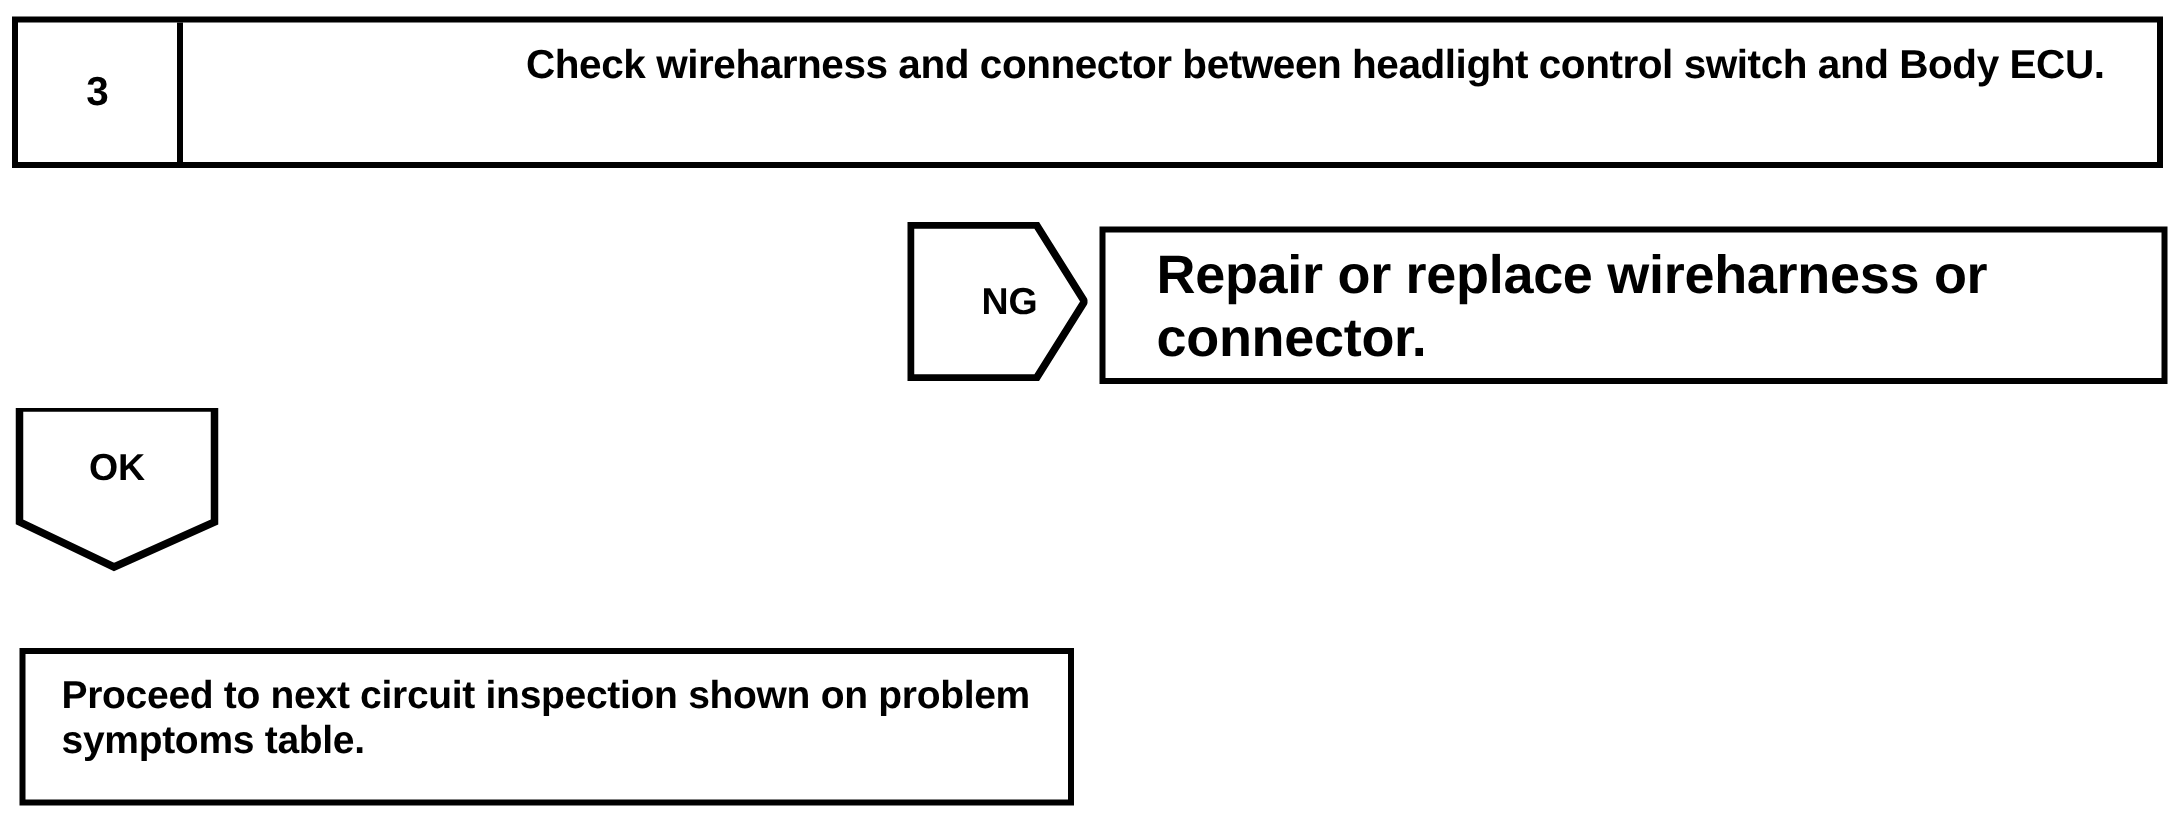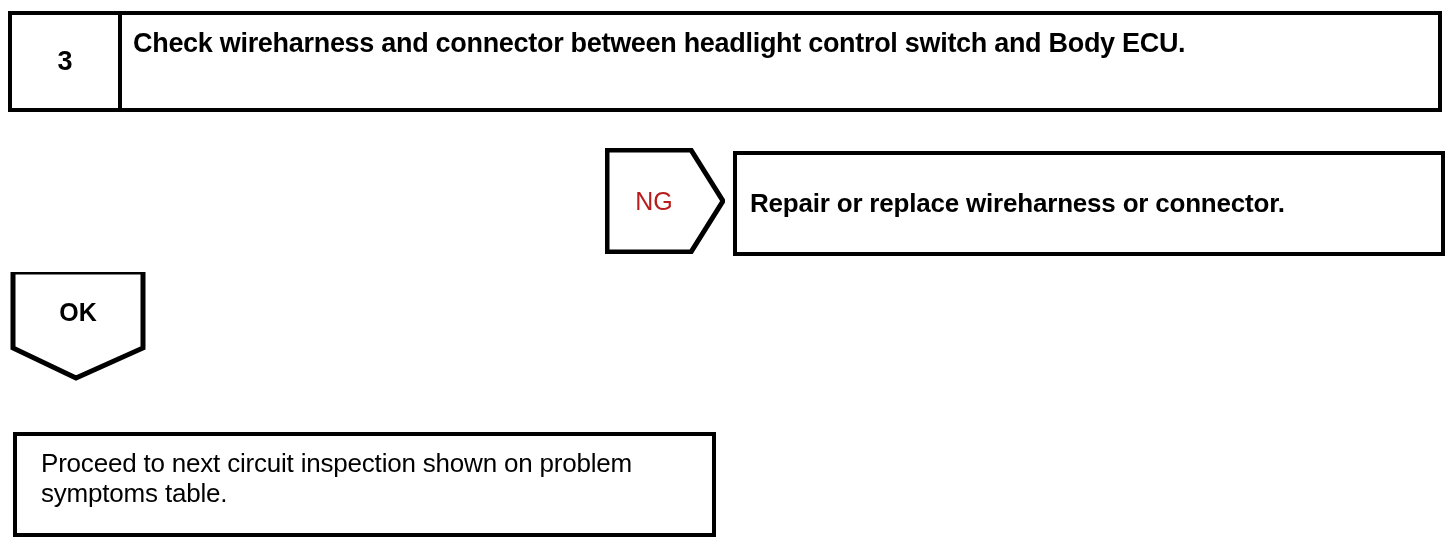--- a/index.html
+++ b/index.html
@@ -47,20 +47,21 @@
     font-weight: bold;
     color: #000000;
     letter-spacing: 0px;
     line-height: 1;
   }
   .step-text-cell {
     flex: 1 1 auto;
     box-sizing: border-box;
     padding: 13px 10px 0 11px;
     display: block;
+    text-align: right;
   }
   .step-text {
     font-size: 27px;
     font-weight: bold;
     color: #000000;
     line-height: 1.16;
     letter-spacing: -0.3px;
     display: block;
     max-width: 1270px;
   }
@@ -73,55 +74,56 @@
     width: 120px;
     height: 106px;
   }
   .ng-shape svg {
     display: block;
     width: 120px;
     height: 106px;
   }
   .ng-label {
     position: absolute;
-    left: 605px;
+    left: 624px;
     top: 148px;
     width: 104px;
     height: 106px;
     display: flex;
     align-items: center;
     justify-content: center;
     font-size: 25px;
-    font-weight: normal;
-    color: #b91c1c;
+    font-weight: bold;
+    color: #000000;
     letter-spacing: 0px;
     padding-right: 6px;
     box-sizing: border-box;
   }
 
   
   .repair-box {
     position: absolute;
     left: 733px;
     top: 151px;
     width: 712px;
     height: 105px;
     border: 4px solid #000000;
     box-sizing: border-box;
     background: #ffffff;
     display: flex;
     align-items: center;
   }
   .repair-text {
-    font-size: 26px;
+    font-size: 36px;
     font-weight: bold;
     color: #000000;
     line-height: 1.16;
     letter-spacing: -0.2px;
     padding-left: 13px;
+    margin-left: 21px;
   }
 
   
   .ok-shape {
     position: absolute;
     left: 10px;
     top: 272px;
     width: 136px;
     height: 110px;
   }
@@ -154,21 +156,21 @@
     top: 432px;
     width: 703px;
     height: 105px;
     border: 4px solid #000000;
     box-sizing: border-box;
     background: #ffffff;
     padding: 12px 10px 0 24px;
   }
   .proceed-text {
     font-size: 26px;
-    font-weight: normal;
+    font-weight: bold;
     color: #000000;
     line-height: 1.17;
     letter-spacing: -0.2px;
     display: block;
     max-width: 655px;
   }
 </style>
 </head>
 <body>
 

